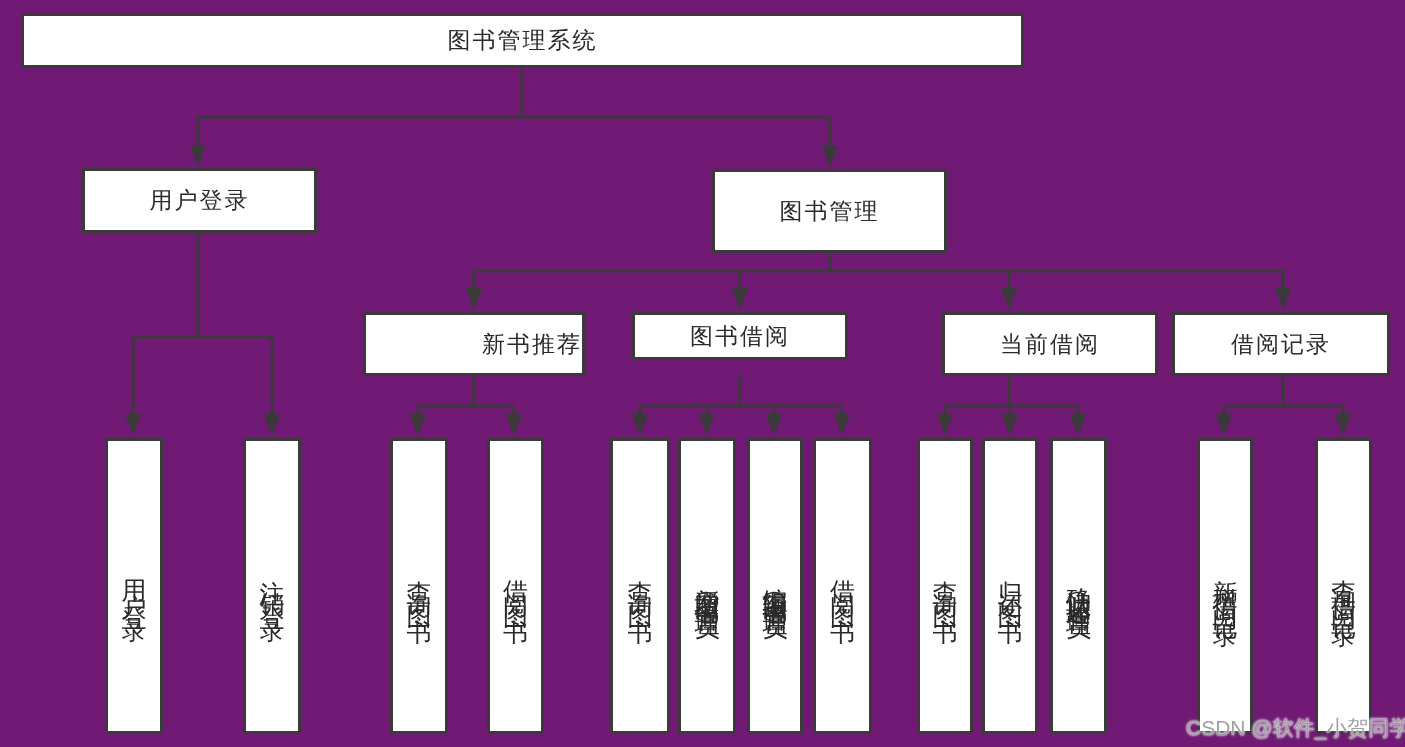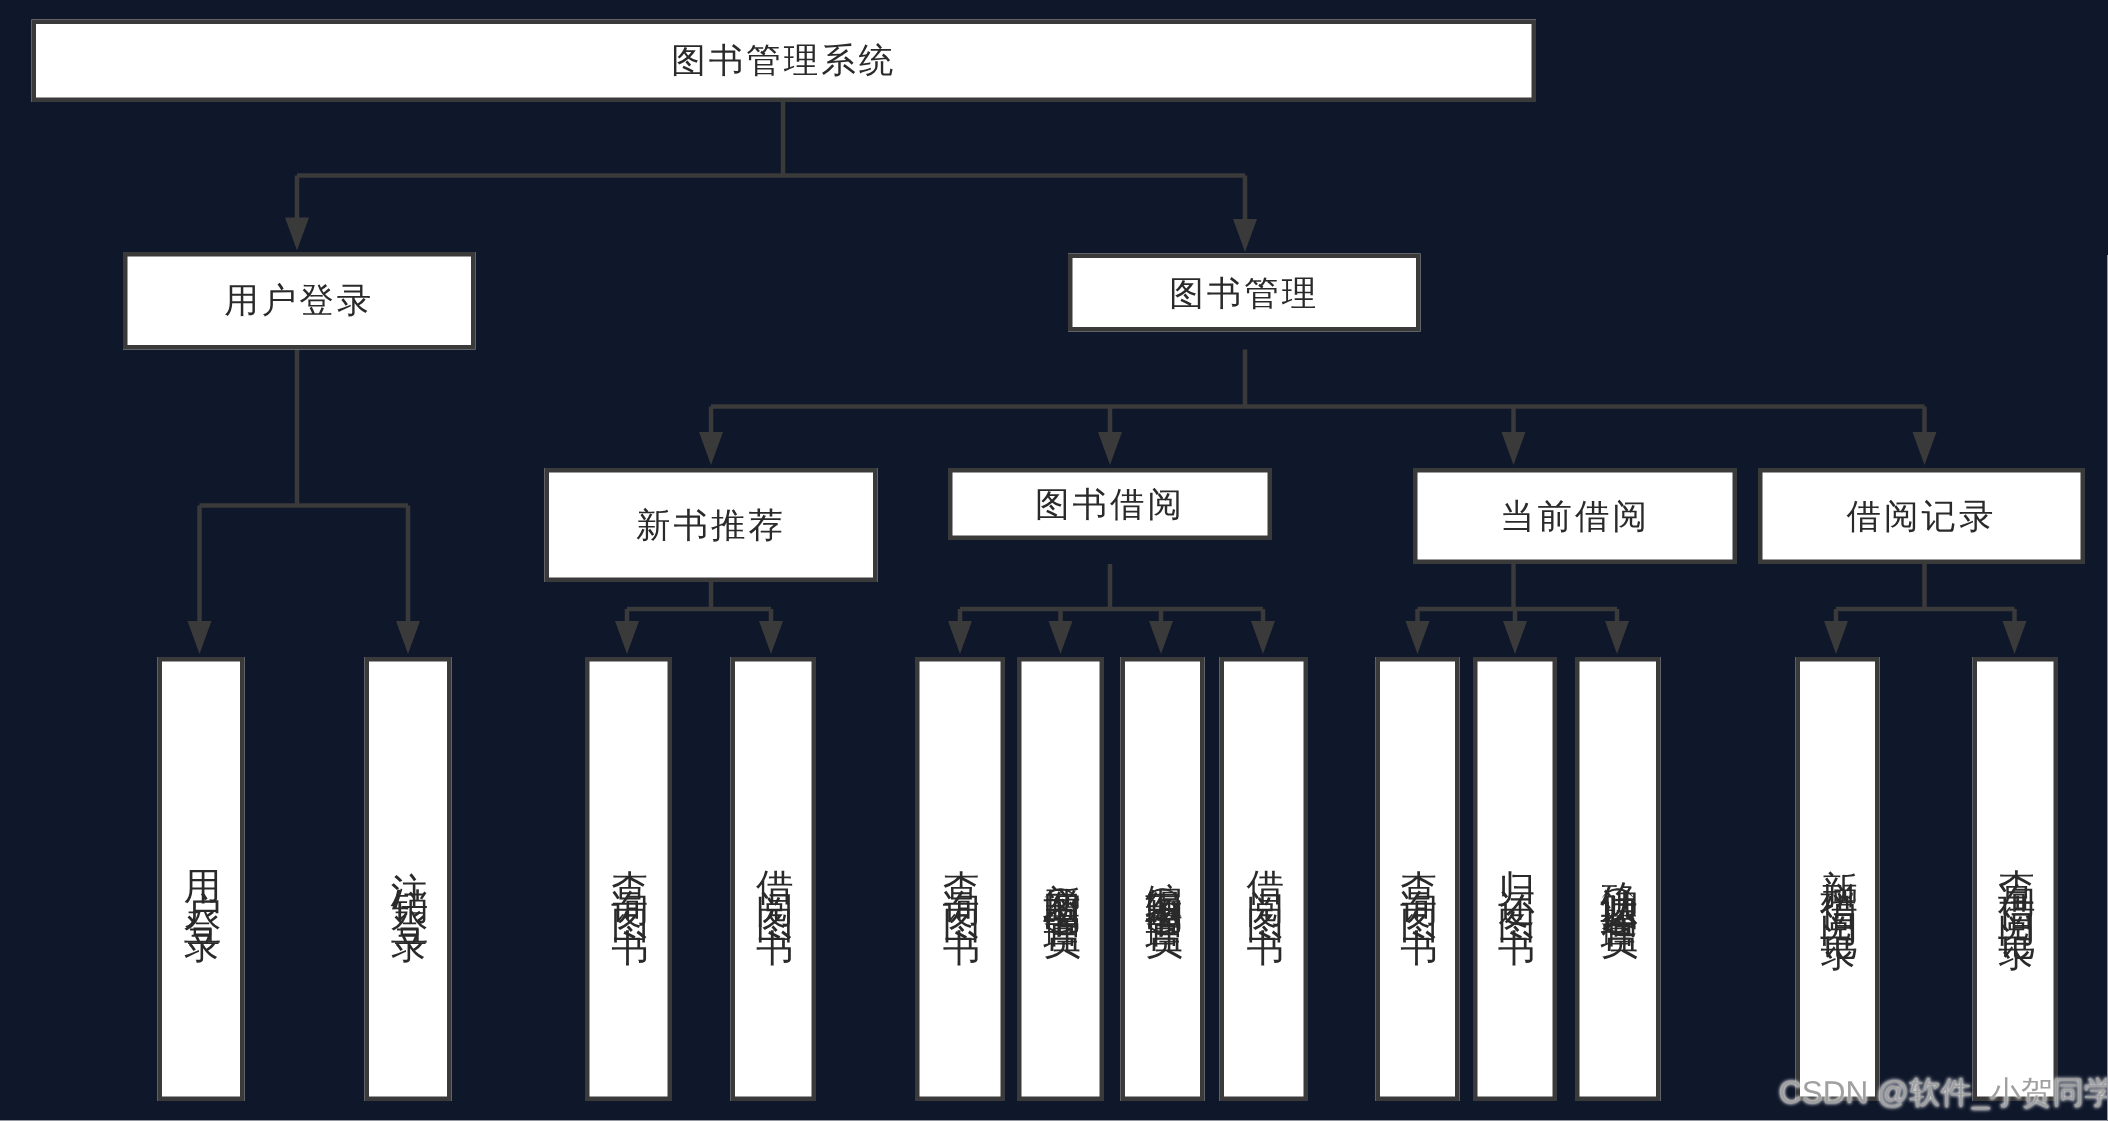--- a/index.html
+++ b/index.html
@@ -1,20 +1,20 @@
 <!DOCTYPE html>
 <html><head>
 <meta charset="utf-8">
 <style>
   html, body { margin: 0; padding: 0; background: #ffffff; }
   #canvas {
     position: relative;
     width: 1405px;
     height: 747px;
-    background: #0f172a;
+    background: #701a75;
     overflow: hidden;
     font-family: "Liberation Sans", "DejaVu Sans", sans-serif;
   }
   #connectors {
     position: absolute;
     left: 0; top: 0;
     width: 1405px; height: 747px;
     pointer-events: none;
   }
   .node {
@@ -37,22 +37,22 @@
     font-size: 25px;
     line-height: 1;
   }
   .ls4 { letter-spacing: 13px; }
   .ls6 { letter-spacing: 9px; }
   .ls9 { letter-spacing: 4px; }
 
   
   #n-root      { left: 21px;   top: 13px;  width: 1003px; height: 55px; }
   #n-login     { left: 82px;   top: 168px; width: 235px;  height: 65px; }
-  #n-mgmt      { left: 712px;  top: 169px; width: 235px;  height: 52px; }
-  #n-newbook   { left: 363px;  top: 312px; width: 222px;  height: 76px; }
+  #n-mgmt      { left: 712px;  top: 169px; width: 235px;  height: 84px; }
+  #n-newbook   { left: 363px;  top: 312px; width: 222px;  height: 64px; justify-content: flex-end; }
   #n-borrow    { left: 632px;  top: 312px; width: 216px;  height: 48px; }
   #n-current   { left: 942px;  top: 312px; width: 216px;  height: 64px; }
   #n-records   { left: 1172px; top: 312px; width: 218px;  height: 64px; }
 
   .leaf { top: 438px; height: 296px; }
   #l-userlogin  { left: 105px;  width: 58px; }
   #l-logout     { left: 243px;  width: 58px; }
   #l-nb-query   { left: 390px;  width: 58px; }
   #l-nb-borrow  { left: 487px;  width: 57px; }
   #l-bb-query   { left: 610px;  width: 60px; }

